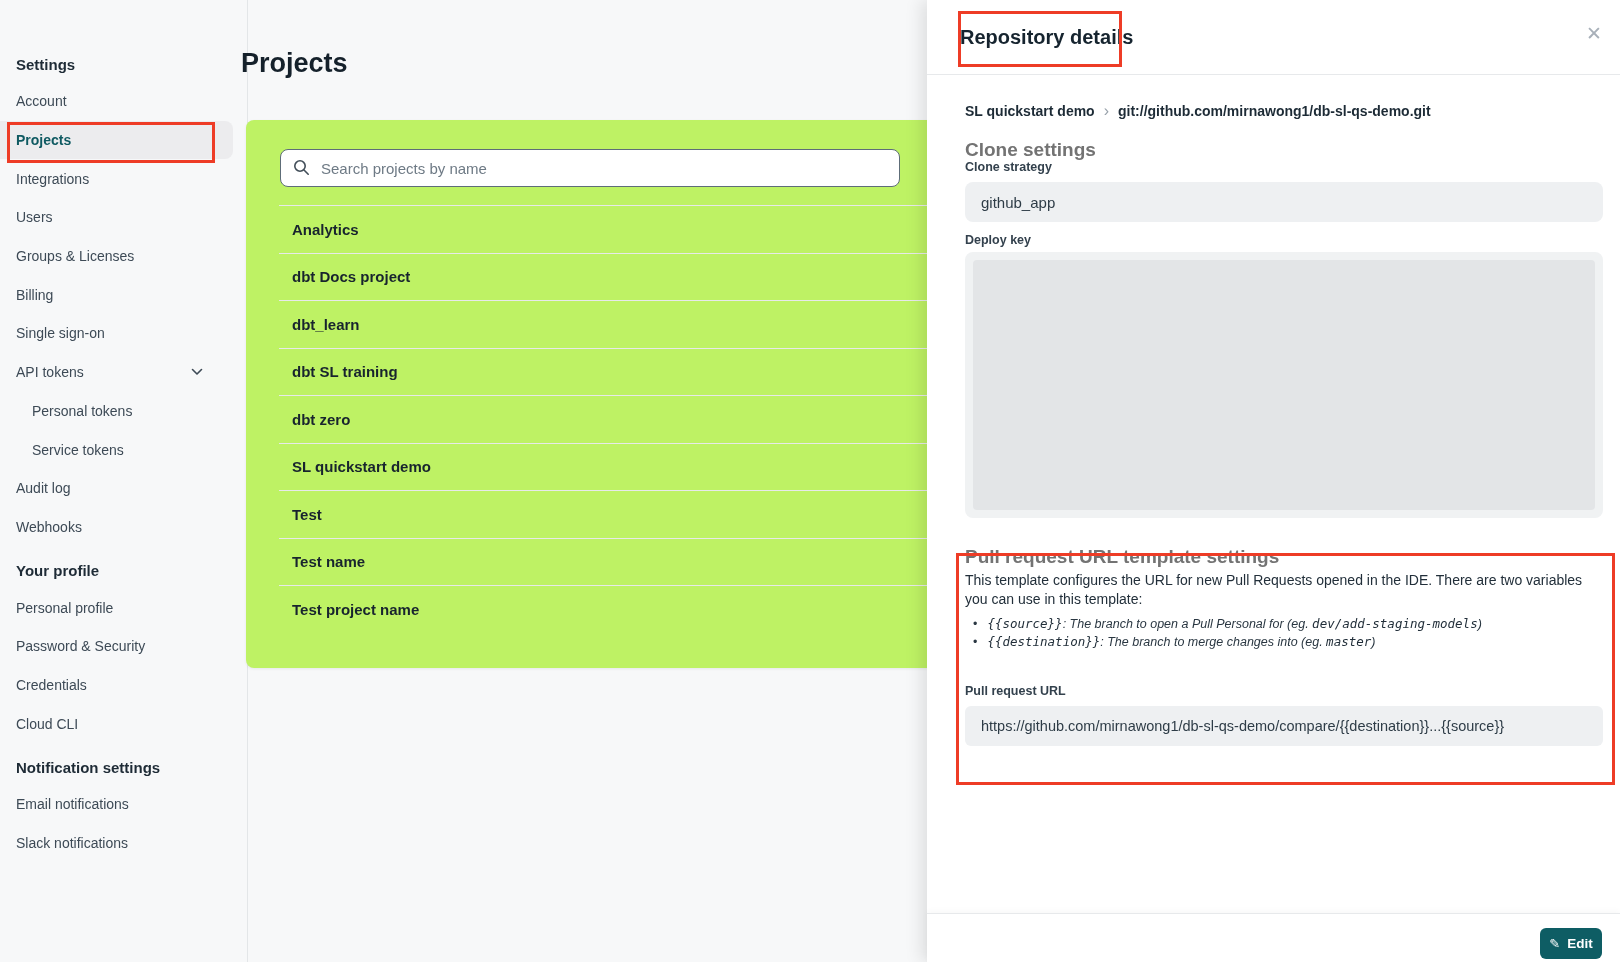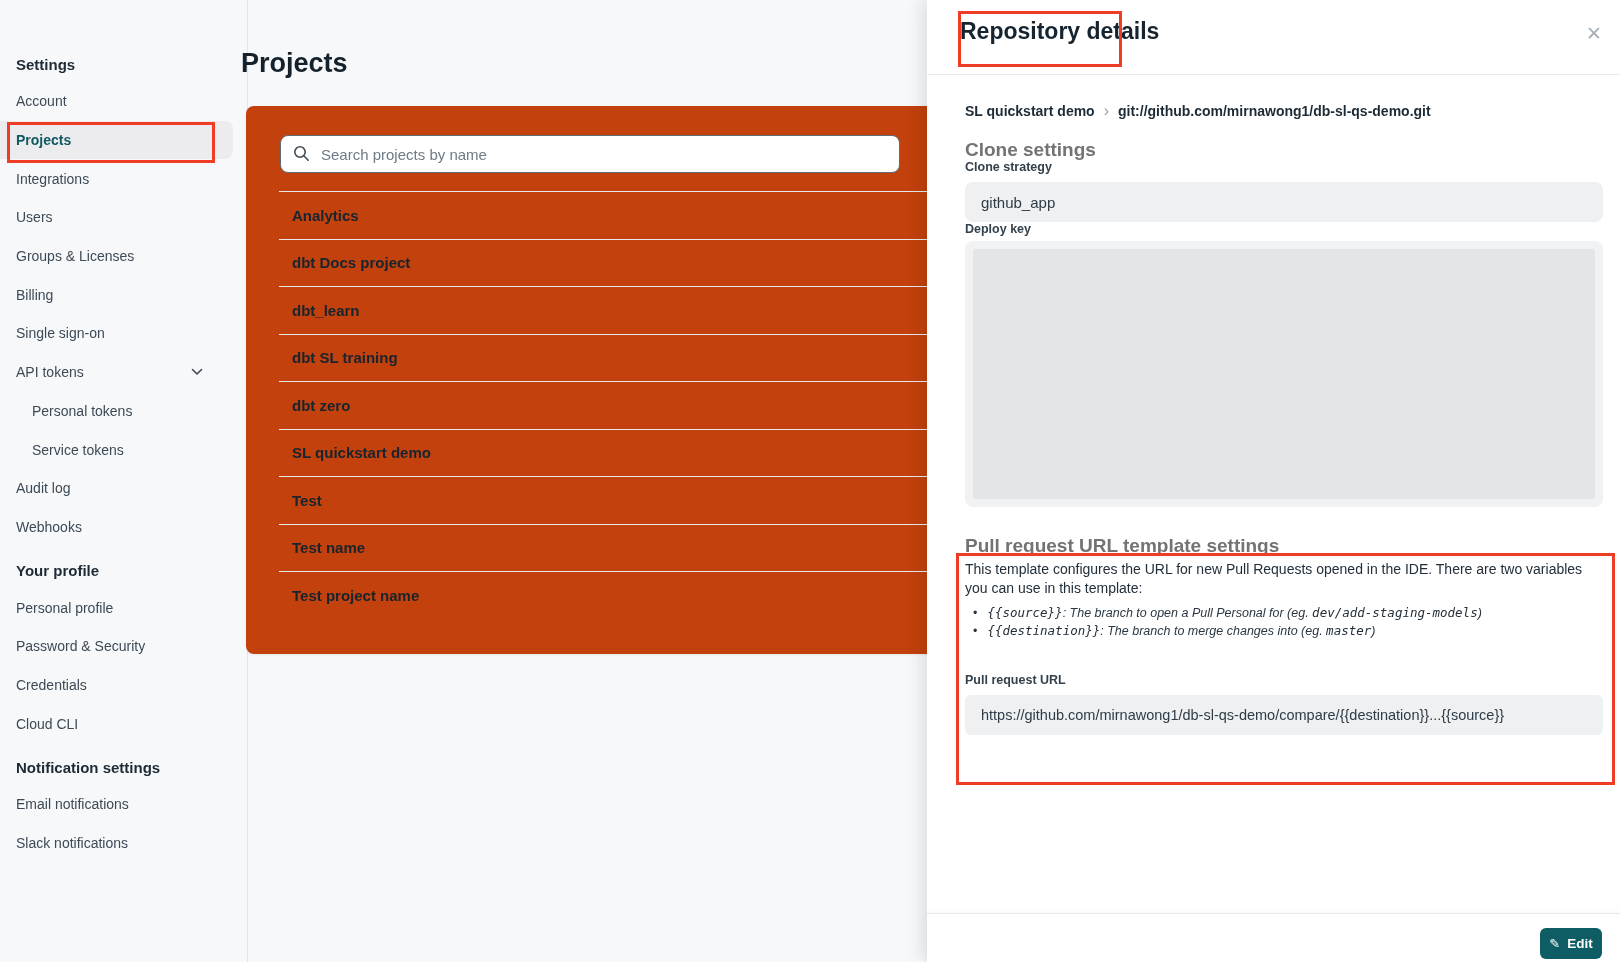--- a/index.html
+++ b/index.html
@@ -33,22 +33,22 @@
     color:#0f5a62; font-weight:bold;
   }
   .chev { margin-left:auto; display:flex; align-items:center; }
 
   
   .page-title {
     position:absolute; left:241px; top:48px;
     font-size:27px; font-weight:bold; color:#15212b; line-height:30px;
   }
   .projects-card {
-    position:absolute; left:246px; top:106px; width:890px; height:548px;
-    background:#c2410c; border-radius:8px;
+    position:absolute; left:246px; top:120px; width:890px; height:548px;
+    background:#bef264; border-radius:8px;
     box-shadow:0 1px 3px rgba(16,24,40,.07);
   }
   .search-wrap {
     position:absolute; left:34px; top:29px; width:620px; height:38px;
   }
   .search-input {
     width:100%; height:100%;
     border:1px solid #5e6d78; border-radius:8px;
     padding:0 12px 0 40px; font-size:15px; color:#2e3c47;
     font-family:"Liberation Sans", sans-serif;
@@ -68,22 +68,22 @@
 
   
   .panel {
     position:absolute; left:927px; top:0; width:693px; height:962px;
     background:#ffffff; box-shadow:-6px 0 16px rgba(0,0,0,.10); z-index:10;
   }
   .panel-header {
     height:75px; border-bottom:1px solid #e7e9eb; position:relative;
   }
   .panel-title {
-    position:absolute; left:33px; top:21px;
-    font-size:23px; font-weight:bold; color:#16242f; line-height:20px;
+    position:absolute; left:33px; top:27px;
+    font-size:20px; font-weight:bold; color:#16242f; line-height:20px;
   }
   .close-btn {
     position:absolute; right:12px; top:19px; width:28px; height:28px;
     display:flex; align-items:center; justify-content:center;
     font-size:19px; color:#a8b0b9; cursor:pointer; background:none; border:none;
     font-family:"DejaVu Sans", sans-serif;
   }
   .panel-body { padding:0 17px 0 38px; }
   .breadcrumb {
     margin-top:28px; display:flex; align-items:center; gap:9px;
@@ -94,21 +94,21 @@
     margin-top:21px; font-size:19px; font-weight:bold; color:#737373; line-height:20px;
   }
   .field-label {
     margin-top:0; font-size:12.5px; font-weight:bold; color:#33414d; line-height:14px;
   }
   .field {
     margin-top:8px; height:40px; background:#eef0f2; border-radius:8px;
     display:flex; align-items:center; padding-left:16px;
     font-size:15px; color:#2e3c47;
   }
-  .deploy-label { }
+  .deploy-label { margin-top:11px; }
   .deploy-block {
     margin-top:5px; height:266px; background:#f0f2f3; border-radius:8px; padding:8px;
   }
   .deploy-inner { width:100%; height:100%; background:#e3e5e7; border-radius:4px; }
 
   .pr-heading { margin-top:29px; }
   .pr-desc {
     margin-top:4px; font-size:14px; color:#222f3a; line-height:19px; max-width:640px;
   }
   .pr-bullets { margin-top:6px; list-style:none; }

